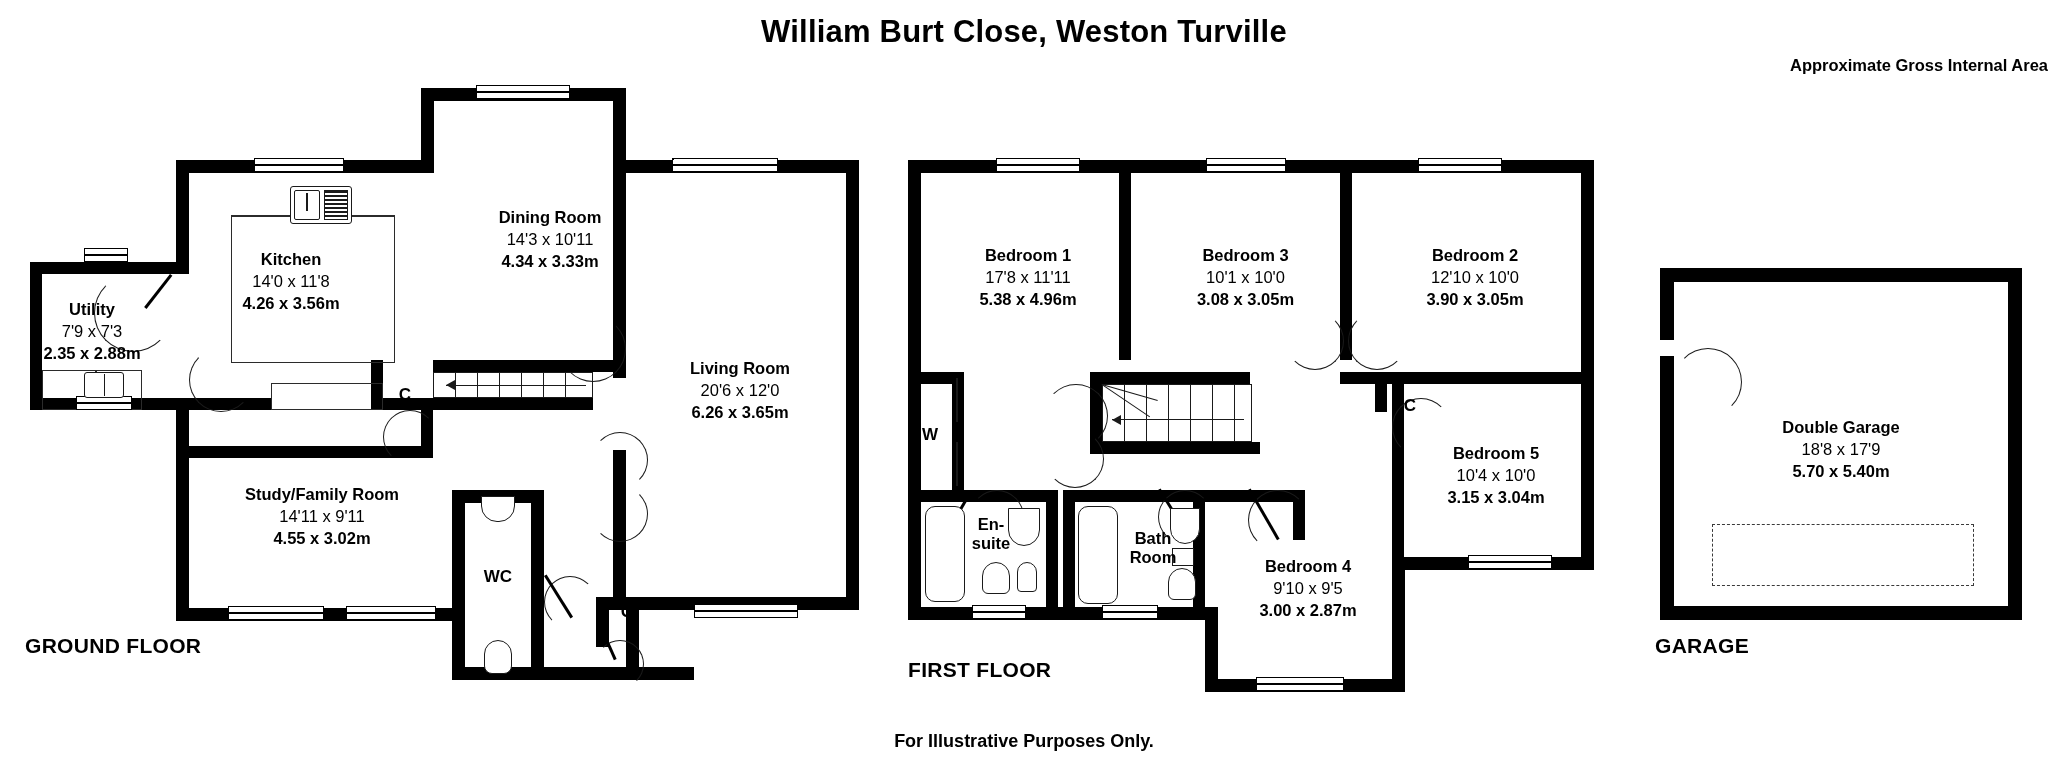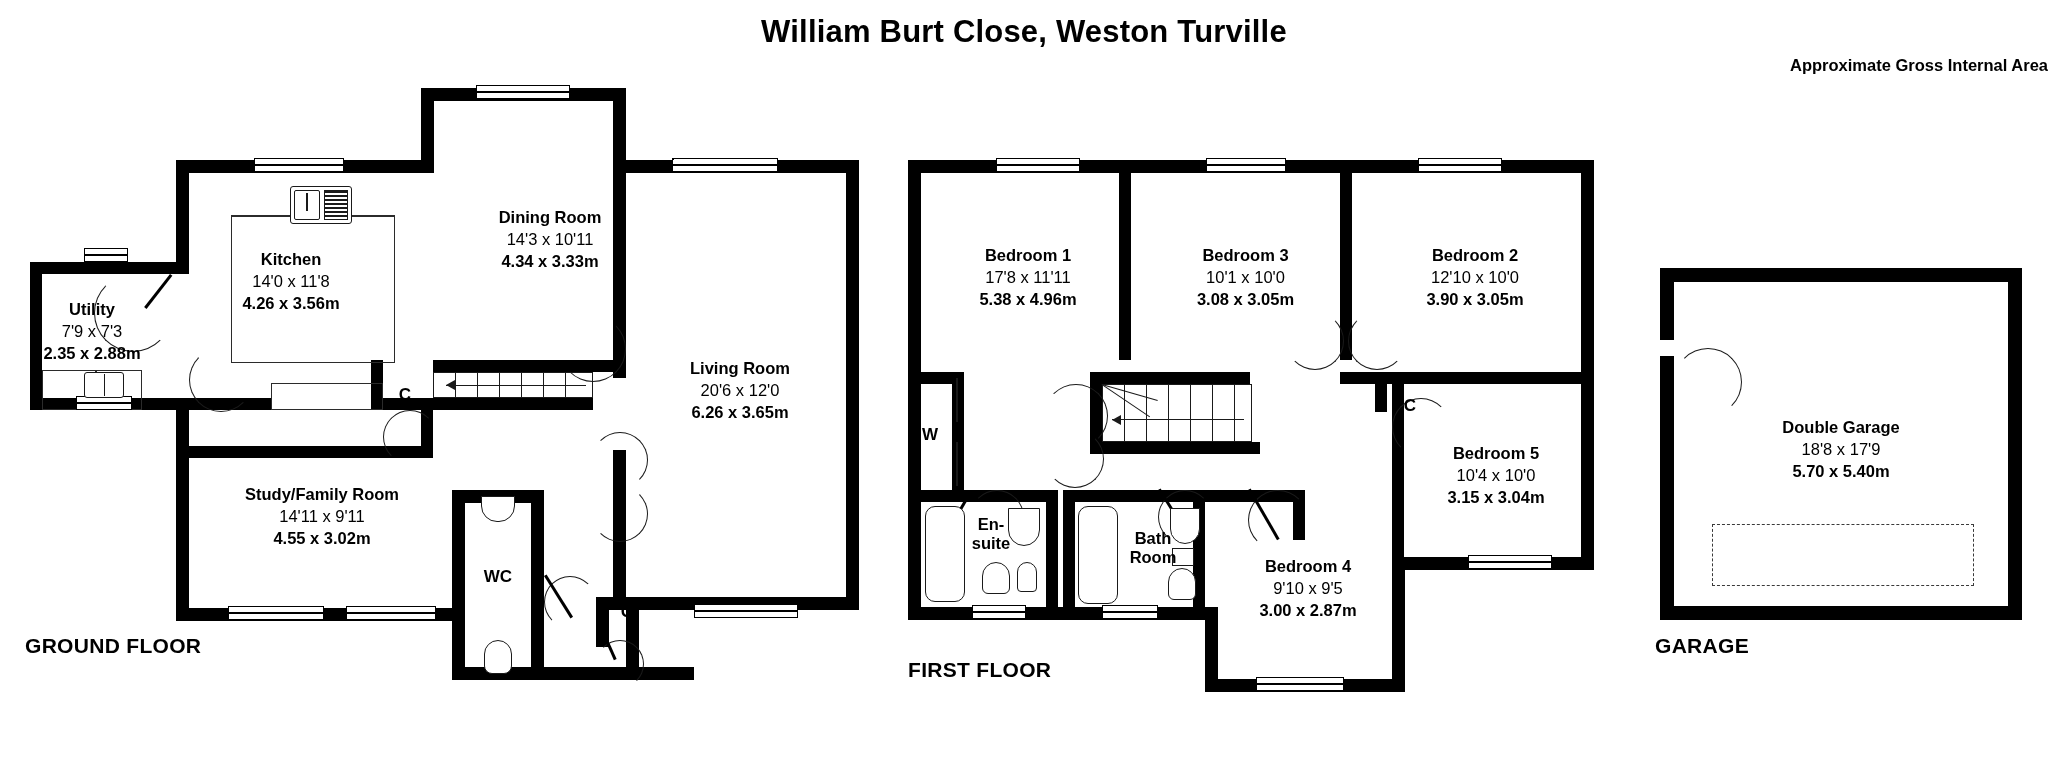--- a/index.html
+++ b/index.html
@@ -383,14 +383,15 @@
 
     <div class="rlabel" style="left:1751px;top:417px;width:180px;">
       <div class="nm">Double Garage</div>
       <div class="ft">18'8 x 17'9</div>
       <div class="mt">5.70 x 5.40m</div>
     </div>
 
     <div class="floor-caption" style="left:1655px;top:634px;">GARAGE</div>
   </div>
 
+  <div class="foot2">For Illustrative Purposes Only.</div>
 
 </div>
 
 </body></html>

